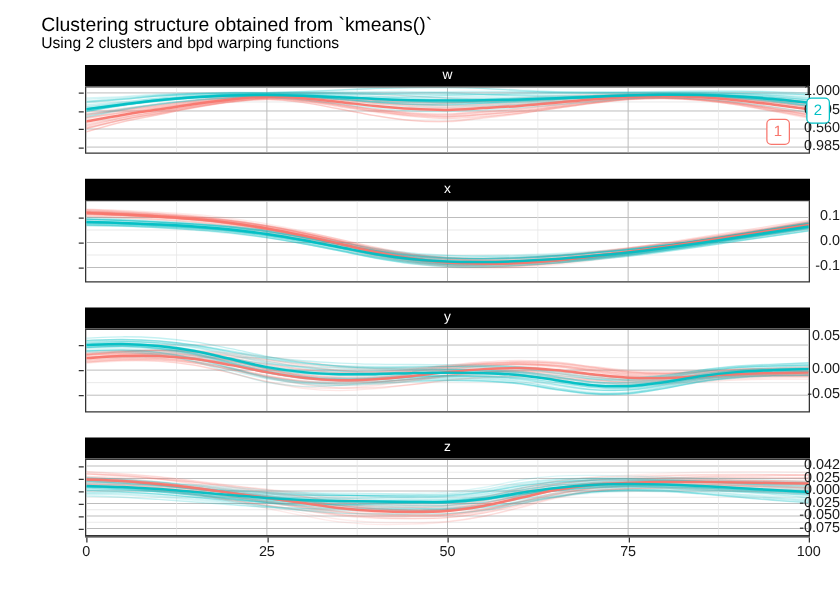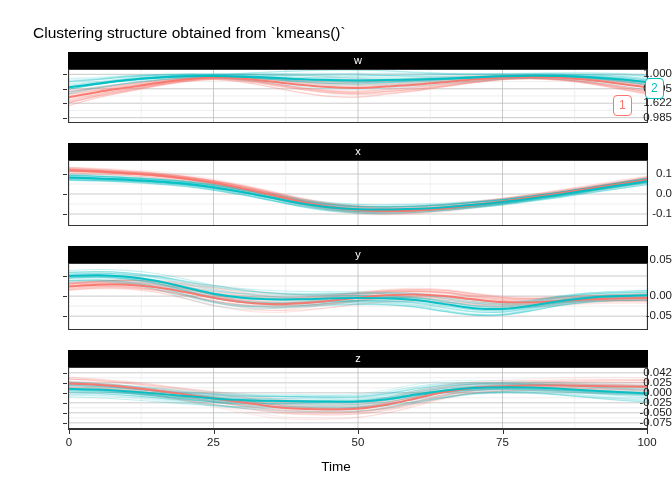--- a/index.html
+++ b/index.html
@@ -17,21 +17,21 @@
   }
   #root {
     width: 672px;
     height: 480px;
     position: relative;
   }
   
   #plot-title {
     position: absolute;
     left: 33px;
-    top: 24px;
+    top: 12px;
     font-size: 15.5px;
     line-height: 17px;
     color: #000000;
     white-space: nowrap;
   }
   #plot-subtitle {
     position: absolute;
     left: 33px;
     top: 27px;
     font-size: 12.5px;
@@ -129,20 +129,21 @@
     text-align: center;
     box-sizing: border-box;
   }
 </style>
 </head>
 <body>
 
 <div id="root">
 
   <div id="plot-title">Clustering structure obtained from `kmeans()`</div>
+  <div id="plot-subtitle">Using 2 clusters and bpd warping functions</div>
 
   <div id="facets">
       <div class="facet" style="top: 52px;">
         <div class="strip">w</div>
         <div class="panel" style="top: 17px; height: 54px;">
           <svg width="578" height="52">
             <g>
               <line x1="0" x2="578" y1="47.66666666666683" y2="47.66666666666683" stroke="#bdbdbd" stroke-width="0.8"></line>
               <line x1="0" x2="578" y1="33.222222222222385" y2="33.222222222222385" stroke="#bdbdbd" stroke-width="0.8"></line>
               <line x1="0" x2="578" y1="18.777777777777935" y2="18.777777777777935" stroke="#bdbdbd" stroke-width="0.8"></line>
@@ -486,41 +487,40 @@
       <div class="xtick-label" style="left: 69px; top: 436px;">0</div>
       <div class="xtick-mark" style="left: 213.5px; top: 430px;"></div>
       <div class="xtick-label" style="left: 213.5px; top: 436px;">25</div>
       <div class="xtick-mark" style="left: 358px; top: 430px;"></div>
       <div class="xtick-label" style="left: 358px; top: 436px;">50</div>
       <div class="xtick-mark" style="left: 502.5px; top: 430px;"></div>
       <div class="xtick-label" style="left: 502.5px; top: 436px;">75</div>
       <div class="xtick-mark" style="left: 647px; top: 430px;"></div>
       <div class="xtick-label" style="left: 647px; top: 436px;">100</div>
     </div>
-  <div id="xaxis-title">Time</div>
 
 <div class="ytick" style="top: 117.667px;">0.985</div>
     <div class="ytick-mark" style="top: 117.667px;"></div>
-    <div class="ytick" style="top: 103.222px;">1.622</div>
+    <div class="ytick" style="top: 103.222px;">0.560</div>
     <div class="ytick-mark" style="top: 103.222px;"></div>
     <div class="ytick" style="top: 88.7778px;">0.995</div>
     <div class="ytick-mark" style="top: 88.7778px;"></div>
     <div class="ytick" style="top: 74.3333px;">1.000</div>
     <div class="ytick-mark" style="top: 74.3333px;"></div>
     <div class="ytick" style="top: 214px;">-0.1</div>
     <div class="ytick-mark" style="top: 214px;"></div>
     <div class="ytick" style="top: 194px;">0.0</div>
     <div class="ytick-mark" style="top: 194px;"></div>
     <div class="ytick" style="top: 174px;">0.1</div>
     <div class="ytick-mark" style="top: 174px;"></div>
     <div class="ytick" style="top: 316.16px;">-0.05</div>
     <div class="ytick-mark" style="top: 316.16px;"></div>
     <div class="ytick" style="top: 296.099px;">0.00</div>
     <div class="ytick-mark" style="top: 296.099px;"></div>
-    <div class="ytick" style="top: 260px; padding-left: 38px;">0.05</div>
+    <div class="ytick" style="top: 270px; padding-left: 38px;">0.05</div>
     <div class="ytick-mark" style="top: 276.037px;"></div>
     <div class="ytick" style="top: 422.8px; margin-left: 48px;">-0.075</div>
     <div class="ytick-mark" style="top: 422.8px;"></div>
     <div class="ytick" style="top: 412.8px;">-0.050</div>
     <div class="ytick-mark" style="top: 412.8px;"></div>
     <div class="ytick" style="top: 402.8px;">-0.025</div>
     <div class="ytick-mark" style="top: 402.8px;"></div>
     <div class="ytick" style="top: 392.8px;">0.000</div>
     <div class="ytick-mark" style="top: 392.8px;"></div>
     <div class="ytick" style="top: 382.8px;">0.025</div>

